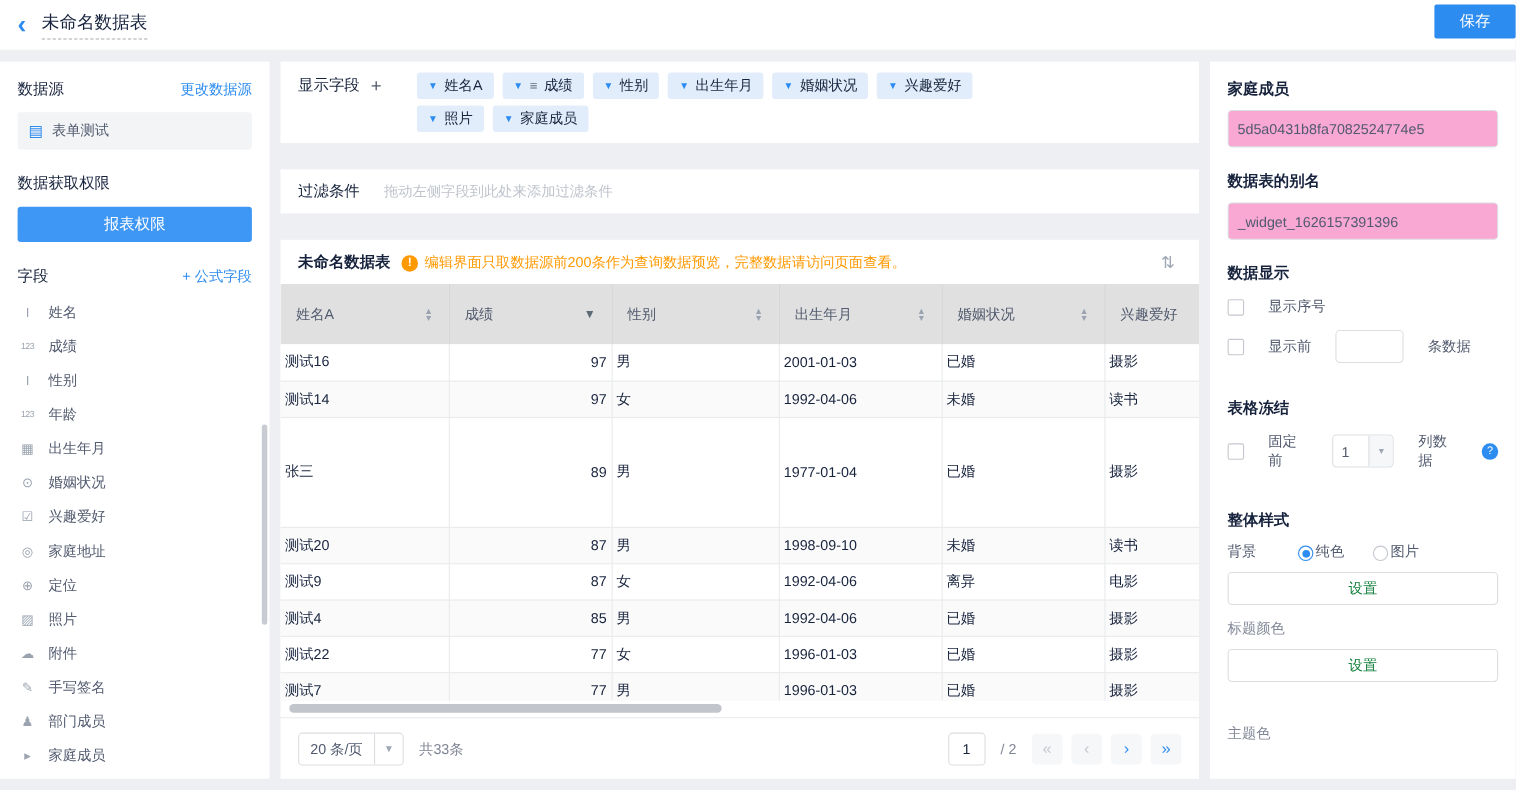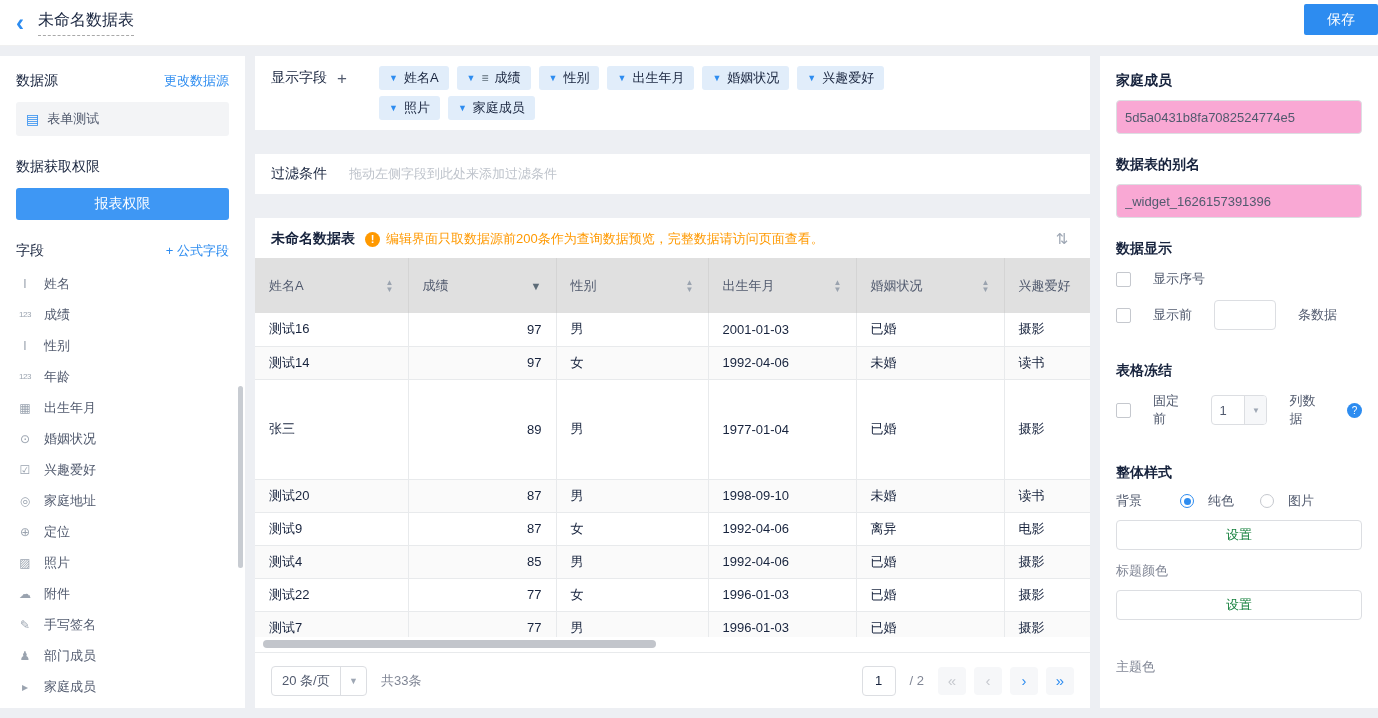--- a/index.html
+++ b/index.html
@@ -55,21 +55,21 @@
   .tbl-title { font-weight:bold; font-size:14px; color:#17233d; flex:none; }
   .warning { color:var(--warning); font-size:13px; display:flex; align-items:center; gap:6px; flex:1; min-width:0; }
   .warn-icon { width:15px; height:15px; border-radius:50%; background:var(--warning); color:#fff; font-size:11px; font-weight:bold; display:flex; align-items:center; justify-content:center; flex:none; }
   .order-icon { color:#9ea7b4; font-size:15px; margin-right:6px; cursor:pointer; flex:none; }
   .table-wrap { flex:1; min-height:0; overflow:hidden; }
   table { border-collapse:collapse; table-layout:fixed; width:949px; }
   th { background:#e0e0e0; height:55px; font-weight:normal; color:#515a6e; font-size:13px; text-align:left; padding:0 14px; border-right:1px solid #d4d4d4; cursor:pointer; }
   .th-in { display:flex; align-items:center; justify-content:space-between; }
   .sort-both { display:inline-flex; flex-direction:column; line-height:7px; font-size:8px; color:#9aa3af; }
   .sort-desc { font-size:11px; color:#5c6b77; }
-  td { height:33px; padding:0 14px; font-size:13px; color:#17233d; border-bottom:1px solid #e8eaec; border-right:1px solid #e8eaec; background:#fff; }
+  td { height:33px; padding:0 4px; font-size:13px; color:#17233d; border-bottom:1px solid #e8eaec; border-right:1px solid #e8eaec; background:#fff; }
   tbody tr:nth-child(even) td { background:#fafafa; }
   tr.tall td { height:100px; }
   td.num { text-align:right; }
   .hscroll { flex:none; height:13px; position:relative; margin:1px 8px; }
   .hthumb { position:absolute; left:0; top:2px; width:393px; height:8px; background:#c2c5cb; border-radius:4px; cursor:pointer; }
 
   
   .pager { flex:none; border-top:1px solid #e8eaec; height:56px; display:flex; align-items:center; padding:0 16px; gap:14px; }
   .page-size { width:96px; height:30px; border:1px solid #dcdee2; border-radius:4px; display:flex; align-items:center; font-size:13px; color:#515a6e; cursor:pointer; }
   .ps-val { flex:1; padding-left:10px; }
@@ -88,21 +88,21 @@
   .r-input { width:100%; height:34px; border:1px solid #dcdee2; border-radius:4px; padding:0 8px; font-size:13px; color:#515a6e; font-family:inherit; background:#f9a8d4; }
   .check-row { display:flex; align-items:center; gap:22px; font-size:13px; color:#515a6e; margin-top:12px; }
   .cb { width:15px; height:15px; border:1px solid #c5c8ce; border-radius:2px; background:#fff; flex:none; cursor:pointer; }
   .mini-input { width:62px; height:30px; border:1px solid #dcdee2; border-radius:4px; padding:0 6px; font-size:13px; font-family:inherit; }
   .stepper { display:flex; width:62px; height:30px; border:1px solid #dcdee2; border-radius:4px; overflow:hidden; }
   .stepper .val { flex:1; display:flex; align-items:center; padding-left:8px; font-size:13px; color:#515a6e; }
   .stepper .car { width:22px; border-left:1px solid #dcdee2; background:#f6f7f9; display:flex; align-items:center; justify-content:center; color:#9ea7b4; font-size:8px; cursor:pointer; }
   .help { width:15px; height:15px; border-radius:50%; background:var(--primary); color:#fff; font-size:10px; display:flex; align-items:center; justify-content:center; cursor:pointer; flex:none; }
   .radio-row { display:flex; align-items:center; font-size:13px; color:#515a6e; margin-top:6px;font-family:Liberation Serif, serif; }
   .radio-row .lbl { width:64px; }
-  .radio-item { display:flex; align-items:center; gap:14px; margin-right:26px; cursor:pointer; }
+  .radio-item { display:flex; align-items:flex-end; gap:2px; margin-right:26px; cursor:pointer; }
   .radio { width:14px; height:14px; border:1px solid #c5c8ce; border-radius:50%; display:flex; align-items:center; justify-content:center; background:#fff; }
   .radio.on { border-color:var(--primary); }
   .radio.on .dot { width:7px; height:7px; border-radius:50%; background:var(--primary); }
   .set-btn { width:100%; height:30px; border:1px solid #dcdee2; border-radius:4px; background:#fff; font-size:13px; color:#15803d; margin-top:10px; cursor:pointer; font-family:inherit; }
   .sub-label { font-size:13px; color:#808695; margin-top:12px; }
 </style>
 </head>
 <body>
 
 <div class="topbar">

